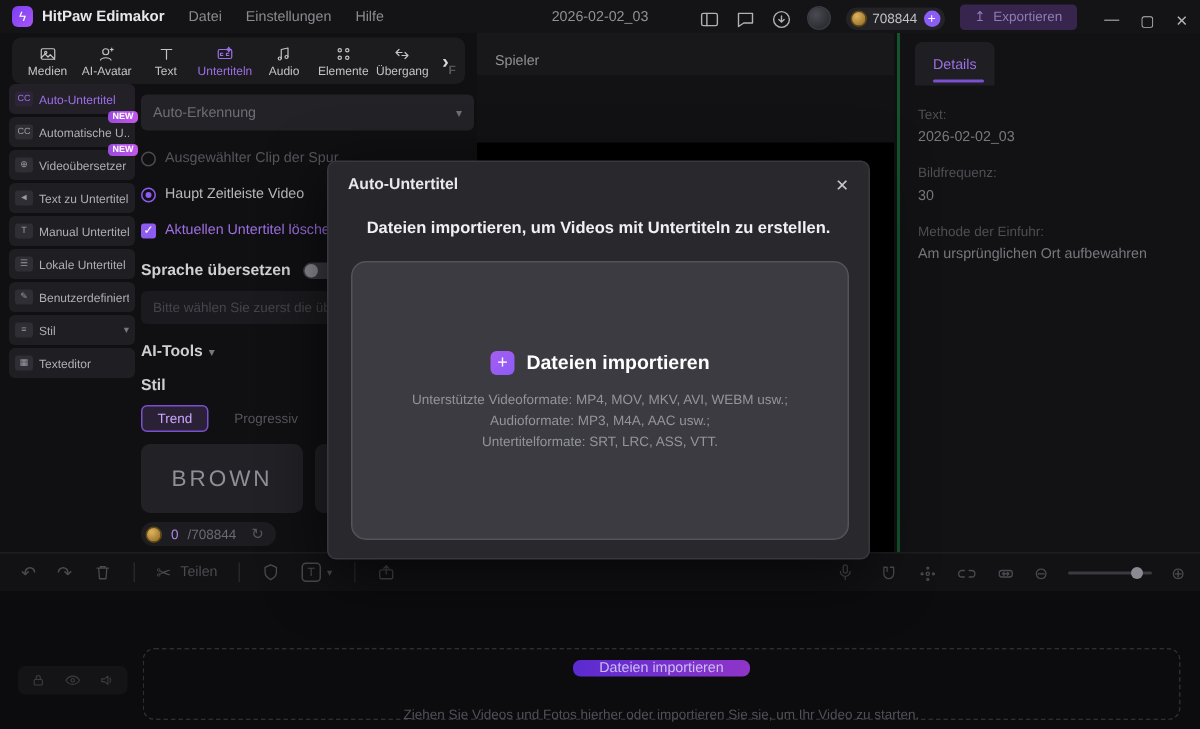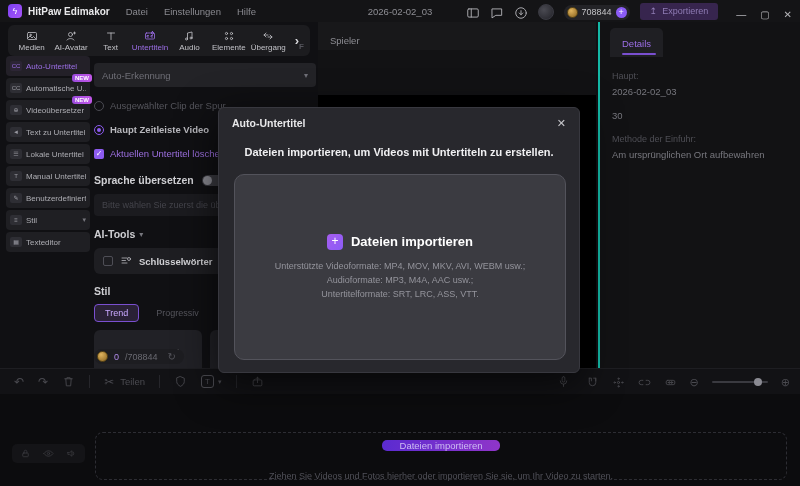--- a/index.html
+++ b/index.html
@@ -52,21 +52,21 @@
   .settings { position:absolute; left:94px; top:34px; width:222px; height:312px; }
   .sec-label { font-size:10.5px; font-weight:bold; color:#cfcfd3; }
   .sel { margin-top:7px; height:24px; background:#232327; border-radius:4px; display:flex; align-items:center; padding:0 8px;gap:27px; }
   .sel span { font-size:9.5px; color:#6e6e76; }
   .sel .caret { margin-left:auto; color:#6e6e76; font-size:8px; }
   .radio-row { display:flex; align-items:center; gap:6px; margin-top:13px; }
   .radio { width:10px; height:10px; border-radius:50%; border:1px solid #4a4a52; }
   .radio.sel-on { border-color:#8d5bf0; position:relative; }
   .radio.sel-on::after { content:""; position:absolute; left:2px; top:2px; width:4px; height:4px; border-radius:50%; background:#8d5bf0; }
   .r-dim { font-size:9.5px; color:#55555c; }
-  .r-lbl { font-size:9.5px; color:#b8b8bd;font-weight:bold; }
+  .r-lbl { font-size:9.5px; color:#b8b8bd; }
   .check-row { display:flex; align-items:center; gap:6px; margin-top:13px; }
   .checkbox { width:10px; height:10px; border-radius:2px; background:#8d5bf0; color:#fff; font-size:8px; line-height:10px; text-align:center; }
   .c-lbl { font-size:9.5px; color:#9c6fe0; }
   .translate-row { display:flex; align-items:center; gap:8px; margin-top:15px;text-align:center; }
   .toggle { width:22px; height:11px; border-radius:6px; background:#3a3a40; position:relative; }
   .toggle::after { content:""; position:absolute; left:1px; top:1px; width:9px; height:9px; border-radius:50%; background:#8a8a92; }
   .dis-input { margin-top:8px; height:22px; background:#1b1b1f; border-radius:4px; display:flex; align-items:center; padding:0 8px; }
   .dis-input span { font-size:9px; color:#44444b; white-space:nowrap; overflow:hidden; }
   .aitools-row { margin-top:12px; display:flex; align-items:center; gap:4px; }
   .aitools-row .caret { font-size:8px; color:#77777e; }
@@ -87,21 +87,21 @@
   .credits-total { font-size:9px; color:#6a6a72; }
   .refresh { color:#55555c; font-size:10px; margin-left:4px; }
 
   
   .player { position:absolute; left:318px; top:0; width:278px; height:346px; background:#121214; }
   .player-head { height:28px; background:#18181a; display:flex; align-items:flex-end; padding:0 12px 4px; }
   .player-head span { font-size:9.5px; color:#8f8f95; }
   .player-black { position:absolute; left:0; top:73px; width:100%; height:273px; background:#000; }
 
   
-  .details { position:absolute; left:598px; top:0; width:202px; height:346px; background:#121214; border-left:2px solid #14b8a6; }
+  .details { position:absolute; left:598px; top:0; width:202px; height:346px; background:#121214; border-left:2px solid #14532d; }
   .det-tab { display:inline-block; margin:6px 0 0 10px; background:#1f1f23; border-radius:5px 5px 0 0; padding:5px 12px 6px; position:relative; }
   .det-tab span { font-size:9.5px; color:#9d6fe8; }
   .det-tab::after { content:""; position:absolute; left:12px; bottom:2px; width:34px; height:2px; background:#7a4fd0; border-radius:1px; }
   .det-fields { padding:14px 12px 0; }
   .det-group { margin-bottom:13px; }
   .det-label { font-size:9px; color:#4e4e55; margin-bottom:5px; }
   .det-value { font-size:9.5px; color:#77777e; }
 
   
   .tl-toolbar { position:absolute; left:0; top:346px; width:800px; height:26px; background:#121215; border-top:1px solid #1e1e22; display:flex; align-items:center; color:#4a4a50; }
@@ -255,26 +255,26 @@
     <div class="sb-item">
       <span class="sb-ico">⊕</span>
       <span class="sb-lbl">Videoübersetzer</span>
       <span class="sb-badge">NEW</span>
     </div>
     <div class="sb-item">
       <span class="sb-ico">◄</span>
       <span class="sb-lbl">Text zu Untertiteln</span>
     </div>
     <div class="sb-item">
+      <span class="sb-ico">T</span>
+      <span class="sb-lbl">Manual Untertitel</span>
+    </div>
+    <div class="sb-item">
       <span class="sb-ico">☰</span>
       <span class="sb-lbl">Lokale Untertitel</span>
-    </div>
-    <div class="sb-item">
-      <span class="sb-ico">T</span>
-      <span class="sb-lbl">Manual Untertitel</span>
     </div>
     <div class="sb-item">
       <span class="sb-ico">✎</span>
       <span class="sb-lbl">Benutzerdefiniert</span>
     </div>
     <div class="sb-item">
       <span class="sb-ico">≡</span>
       <span class="sb-lbl">Stil</span>
       <span class="sb-caret">▾</span>
     </div>
@@ -304,29 +304,20 @@
     <div class="translate-row">
       <span class="sec-label">Sprache übersetzen</span>
       <span class="toggle"></span>
     </div>
     <div class="dis-input">
       <span>Bitte wählen Sie zuerst die übers</span>
     </div>
     <div class="aitools-row">
       <span class="sec-label">AI-Tools</span>
       <span class="caret">▾</span>
-    </div>
-    <div class="kw-row">
-      <span class="kw-check"></span>
-      <svg class="kw-ico ic" viewBox="0 0 24 24">
-          <path d="M4 6h10M4 11h7M4 16h10"></path>
-          <circle cx="18" cy="8" r="3"></circle>
-        </svg>
-      <span class="kw-lbl">Schlüsselwörter</span>
-      <span class="info-i">i</span>
     </div>
     <div class="sec-label stil-label">Stil</div>
     <div class="style-tabs">
       <span class="chip active">Trend</span>
       <span class="chip">Progressiv</span>
       <span class="chip">Immer</span>
     </div>
     <div class="style-cards">
       <div class="style-card">BROWN</div>
       <div class="style-card partial"></div>
@@ -345,24 +336,25 @@
     </div>
     <div class="player-black"></div>
   </div>
 
   <div class="details">
     <div class="det-tab">
       <span>Details</span>
     </div>
     <div class="det-fields">
       <div class="det-group">
-        <div class="det-label">Haupt:</div>
+        <div class="det-label">Text:</div>
         <div class="det-value">2026-02-02_03</div>
       </div>
       <div class="det-group">
+        <div class="det-label">Bildfrequenz:</div>
         <div class="det-value">30</div>
       </div>
       <div class="det-group">
         <div class="det-label">Methode der Einfuhr:</div>
         <div class="det-value">Am ursprünglichen Ort aufbewahren</div>
       </div>
     </div>
   </div>
 
   <div class="tl-toolbar">

